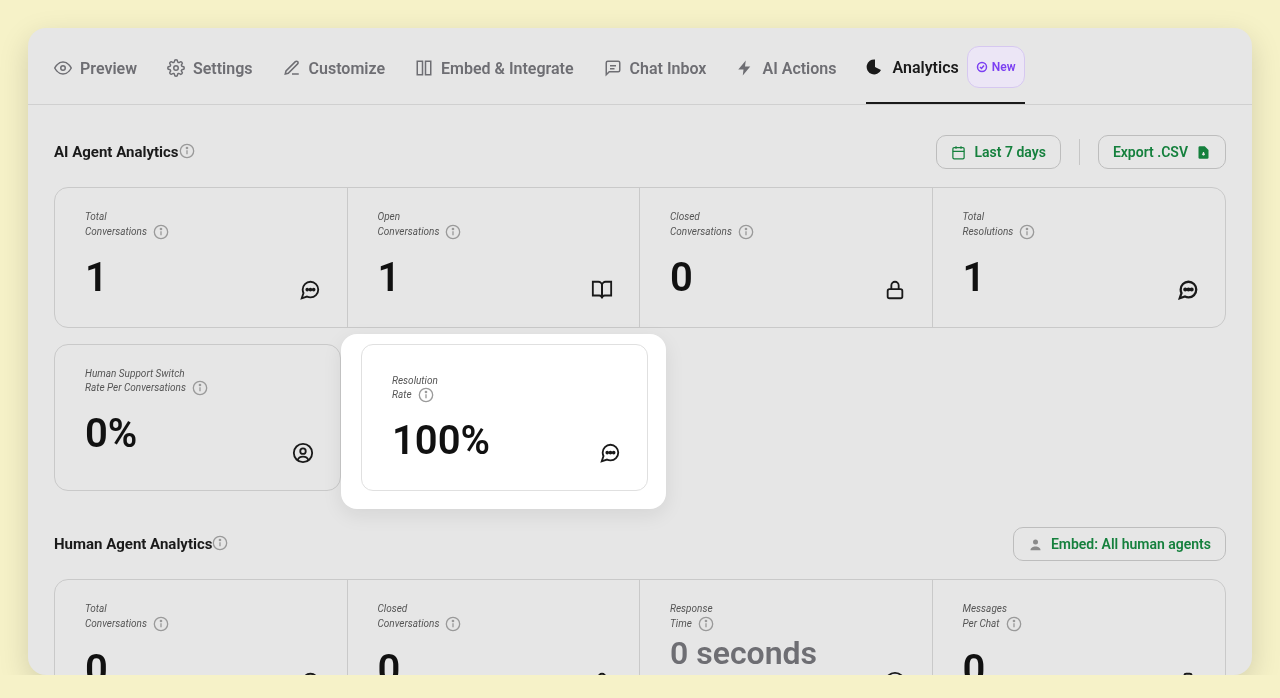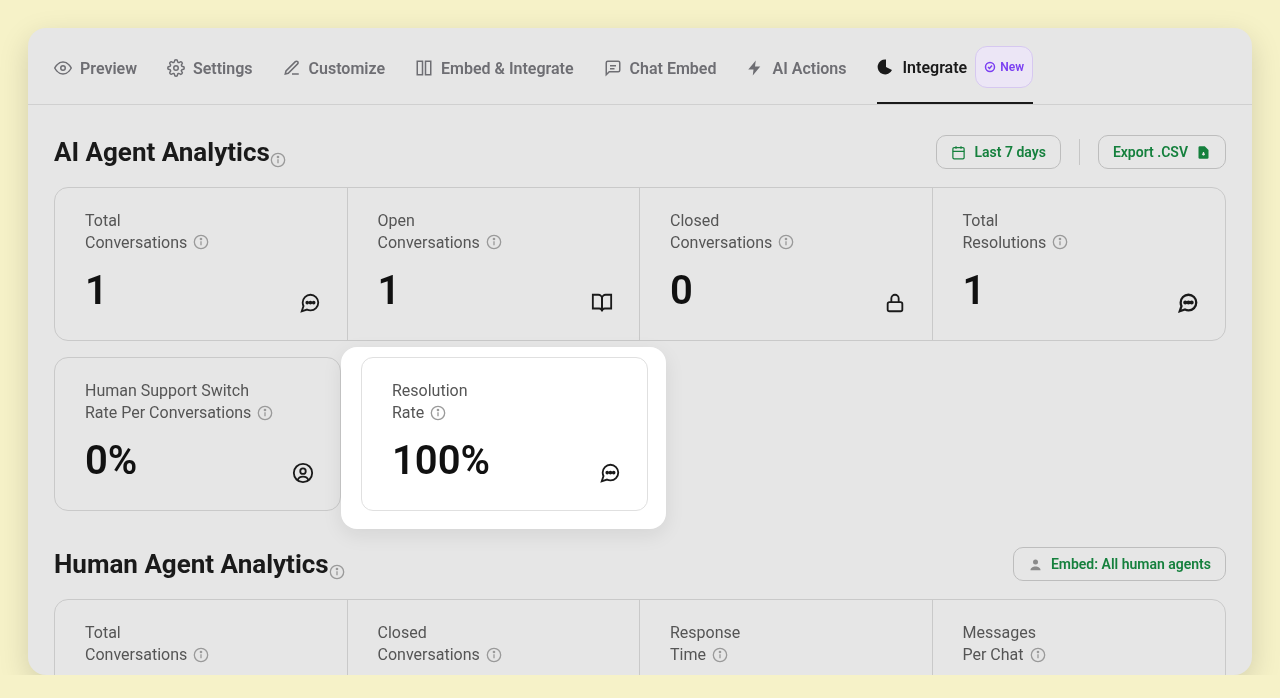--- a/index.html
+++ b/index.html
@@ -53,24 +53,24 @@
   .icon { width: 18px; height: 18px; display: inline-flex; align-items: center; justify-content: center; color: inherit; flex-shrink:0;}
   .icon svg { width: 100%; height: 100%; }
   .content { padding: 20px 26px 0 26px; }
   .section-head {
     display: flex;
     align-items: center;
     justify-content: space-between;
     margin: 10px 0 18px 0;
   }
   .section-title {
-    font-size: 26px;
+    font-size: 15px;
     font-weight: 700;
     display: flex;
-    align-items: center;
+    align-items: flex-start;
   }
   .info-icon { width: 16px; height: 16px; color: #9a9a9a; cursor: pointer; }
   .actions { display: flex; align-items: center; gap: 18px; }
   .btn {
     display: flex;
     align-items: center;
     gap: 8px;
     font-size: 14px;
     font-weight: 600;
     color: #15803d;
@@ -89,21 +89,21 @@
     overflow: hidden;
     background: #e6e6e6;
     margin-bottom: 16px;
   }
   .cell {
     padding: 22px 30px 26px 30px;
     border-right: 1.5px solid #c9c9c9;
     position: relative;
   }
   .cell:last-child { border-right: none; }
-  .cell-label { font-size: 16px; color: #555; line-height: 1.35; display: flex; flex-direction: column; }
+  .cell-label { font-size: 10px; color: #555; line-height: 1.35; display: flex; flex-direction: column; font-style: italic; }
   .cell-label-row { display: flex; align-items: center; gap: 6px; }
   .cell-value { font-size: 40px; font-weight: 600; margin-top: 14px; color: #111; }
   .cell-value.muted { color: #6e6e73; font-weight: 600; font-size: 32px; margin-top: 2px;}
   .cell-icon {
     position: absolute;
     right: 26px;
     bottom: 26px;
     width: 22px;
     height: 22px;
     color: #1a1a1a;
@@ -132,21 +132,21 @@
     left: -8px;
     right: -30px;
     z-index: 1;
     box-shadow: 0 6px 20px rgba(0,0,0,0.08);
   }
   .card-highlight {
     position: relative;
     z-index: 2;
     border: 1.5px solid #e0e0e0;
     border-radius: 12px;
-    padding: 22px 30px 26px 30px;
+    padding: 29px 30px 26px 30px;
     background: #ffffff;
     margin-left: 12px;
     margin-right: -12px;
   }
   .row2 { margin-bottom: 36px; }
 </style>
 </head>
 <body>
 
 <div class="panel">
@@ -189,38 +189,38 @@
       <span>Embed &amp; Integrate</span>
     </div>
     <div class="tab">
       <span class="icon">
           <svg viewBox="0 0 24 24" fill="none" stroke="currentColor" stroke-width="2">
             <path d="M21 15a2 2 0 0 1-2 2H7l-4 4V5a2 2 0 0 1 2-2h14a2 2 0 0 1 2 2z"></path>
             <line x1="8" y1="9" x2="16" y2="9"></line>
             <line x1="8" y1="13" x2="14" y2="13"></line>
           </svg>
         </span>
-      <span>Chat Embed</span>
+      <span>Chat Inbox</span>
     </div>
     <div class="tab">
       <span class="icon">
           <svg viewBox="0 0 24 24" fill="currentColor">
             <path d="M13 2 3 14h7l-1 8 10-12h-7l1-8z"></path>
           </svg>
         </span>
       <span>AI Actions</span>
     </div>
     <div class="tab active">
       <span class="icon">
           <svg viewBox="0 0 24 24" fill="currentColor">
             <path d="M12 2v10l8 4a10 10 0 1 1-8-14z"></path>
             <path d="M14 2a10 10 0 0 1 8 8h-8V2z" fill="#e6e6e6"></path>
           </svg>
         </span>
-      <span>Integrate</span>
+      <span>Analytics</span>
       <span class="badge">
         <svg width="12" height="12" viewBox="0 0 24 24" fill="none" stroke="#7b3ff2" stroke-width="3">
             <circle cx="12" cy="12" r="9"></circle>
             <path d="M8 12l3 3 5-6"></path>
           </svg>
         <span>New</span>
       </span>
     </div>
   </div>
 

